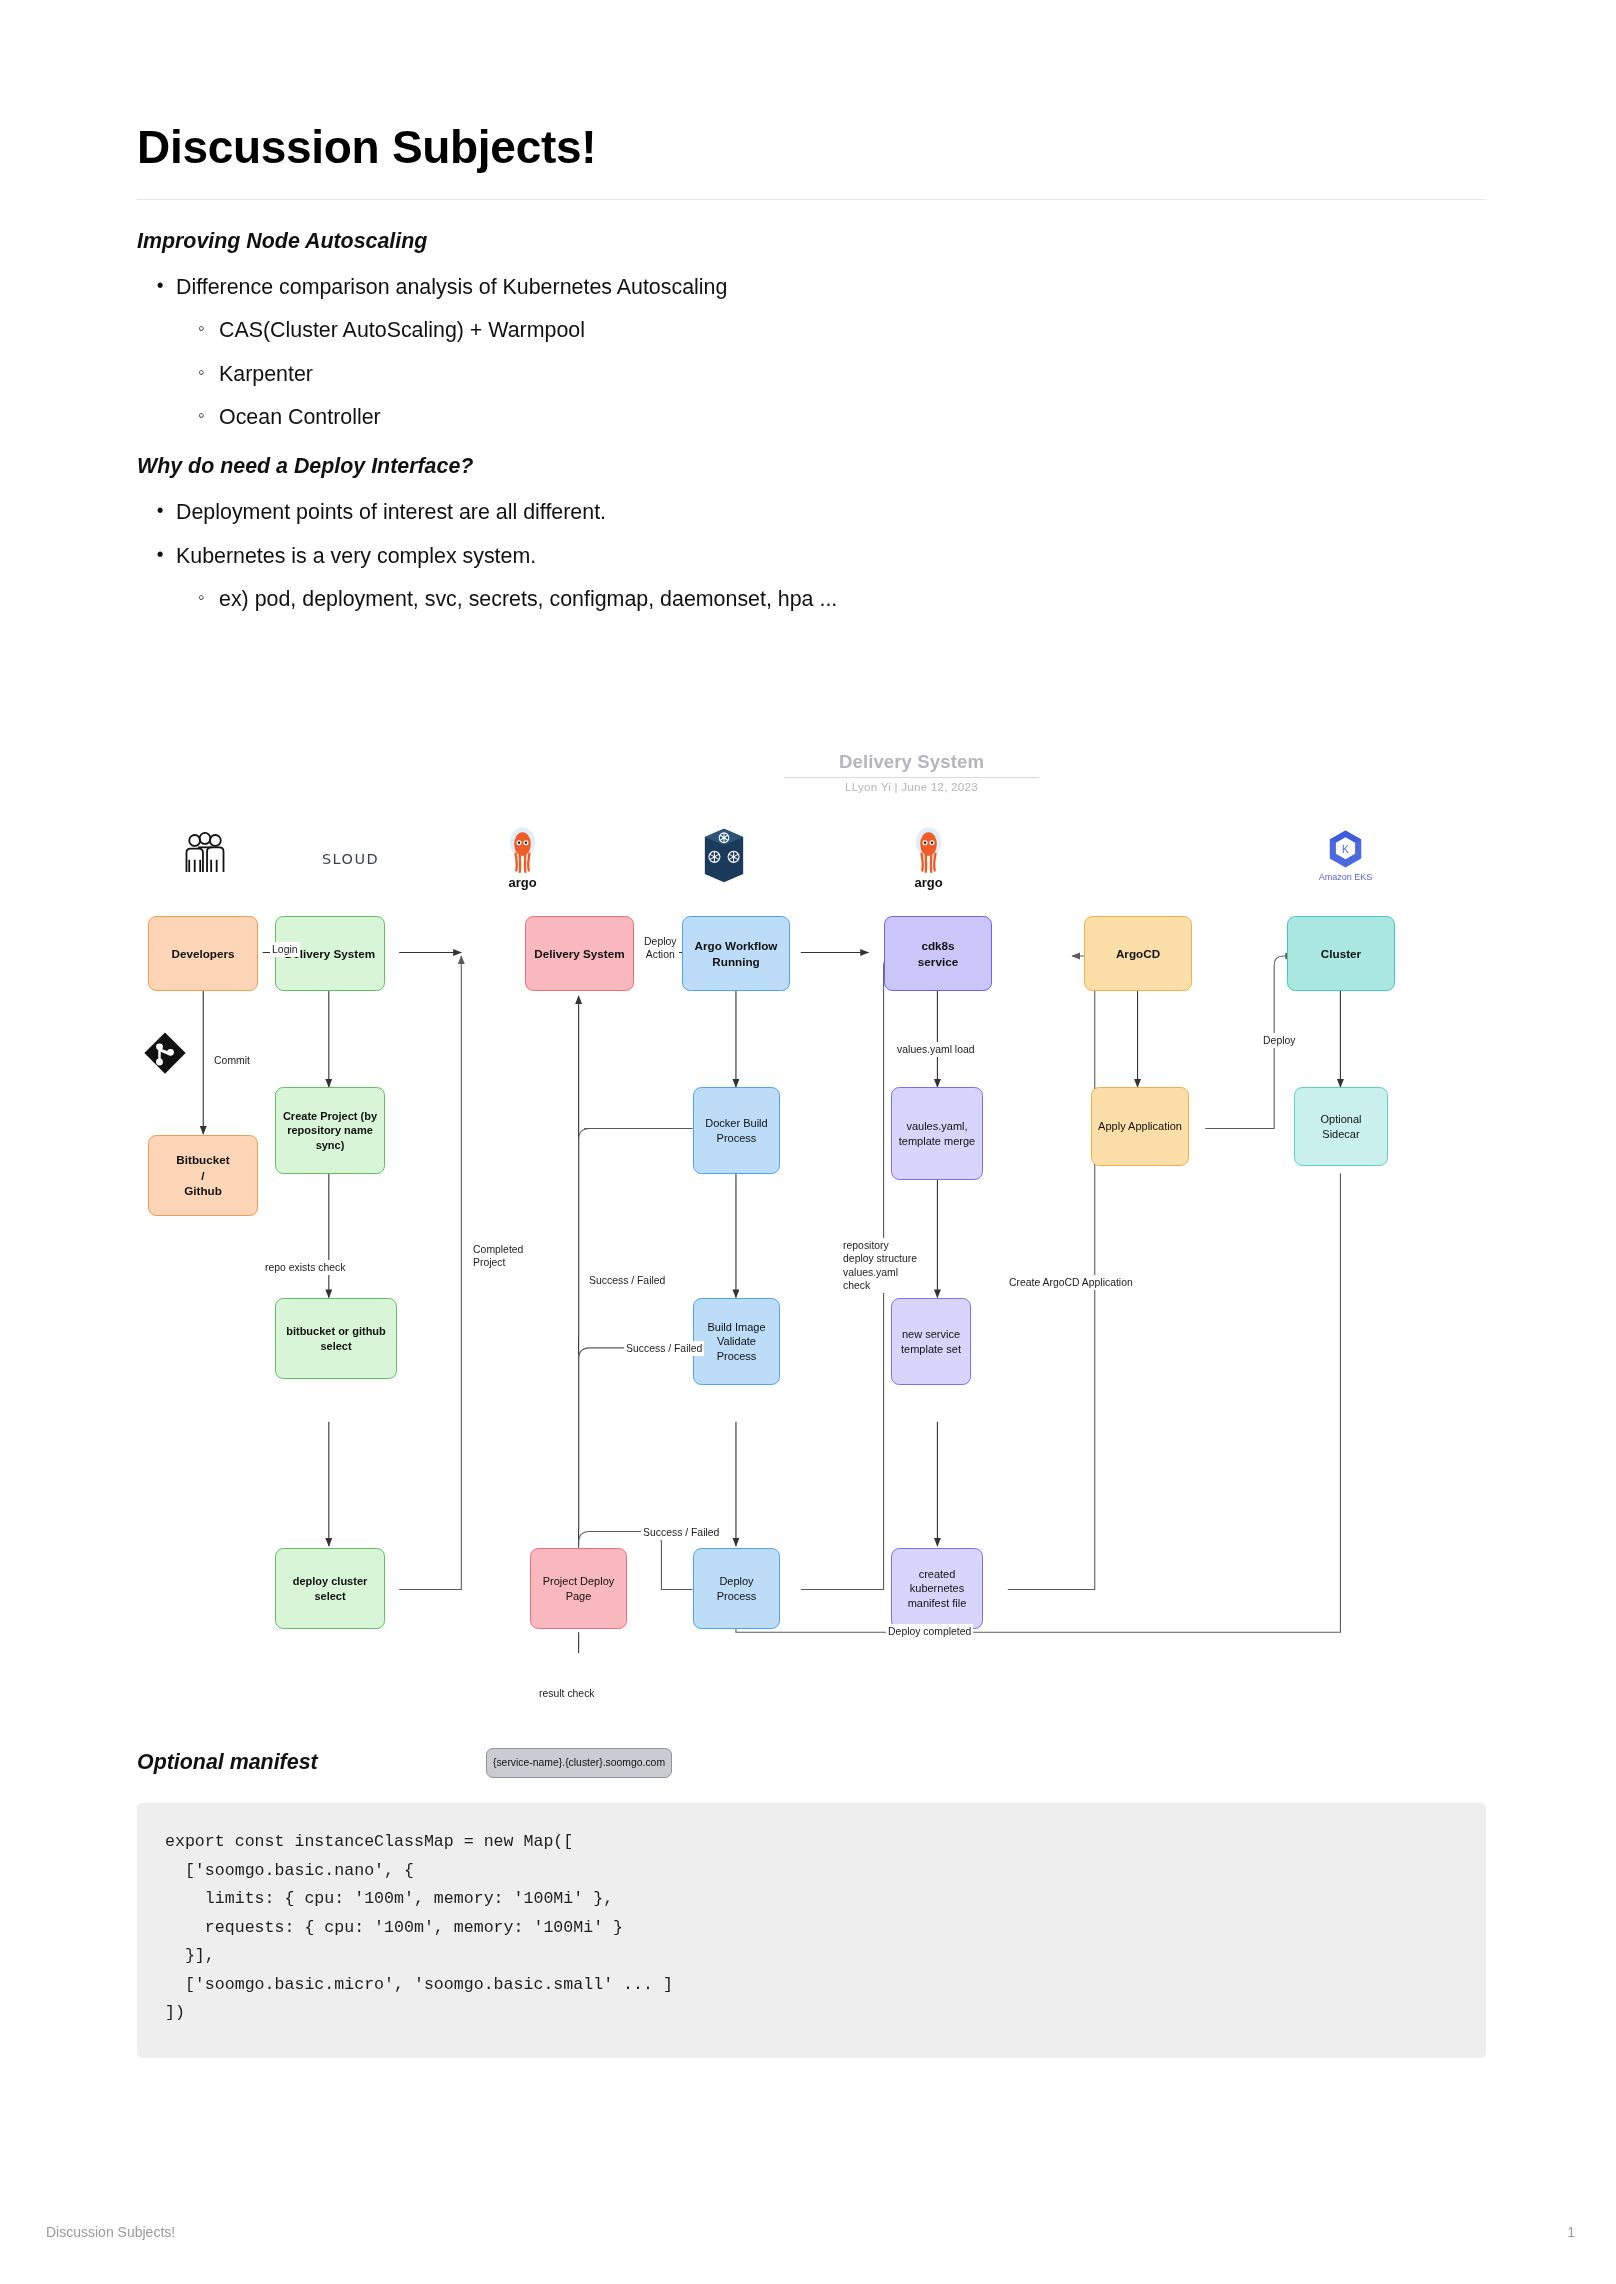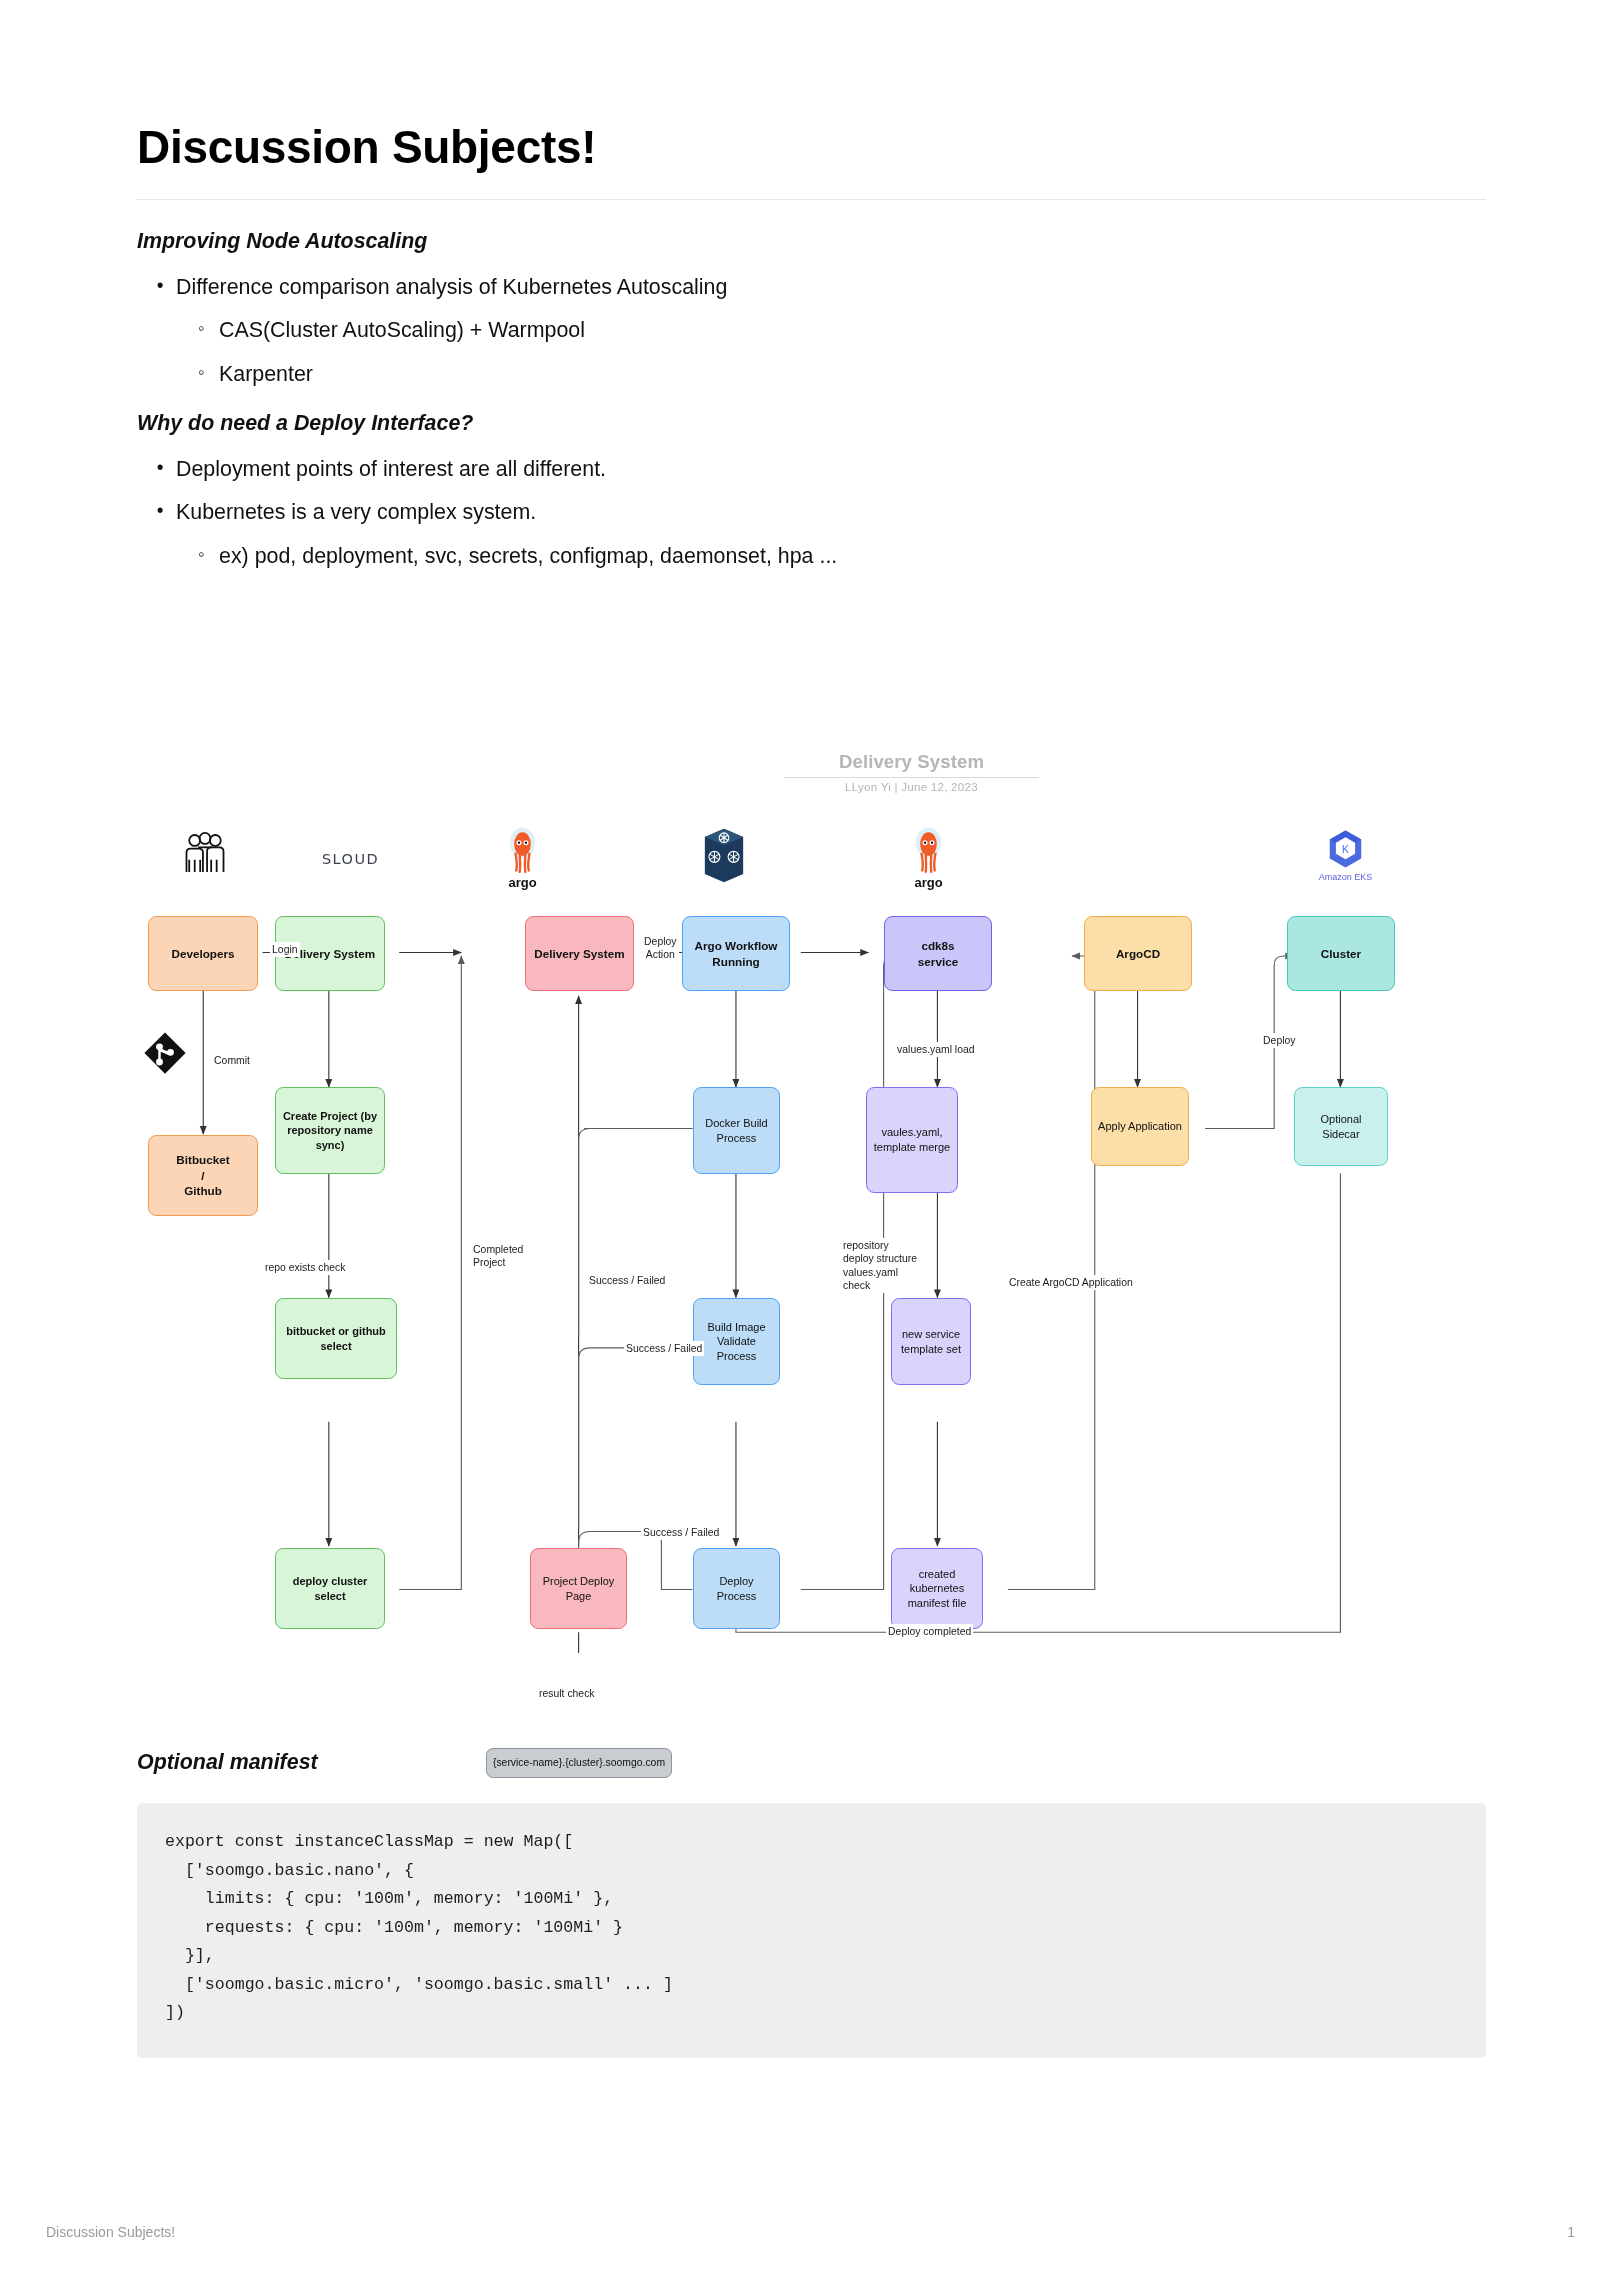--- a/index.html
+++ b/index.html
@@ -221,20 +221,21 @@
     <h1 class="doc-title">Discussion Subjects!</h1>
     <hr class="rule">
 
     <div class="sec-head">Improving Node Autoscaling</div>
     <ul class="l1">
       <li>
         <span class="txt">Difference comparison analysis of Kubernetes Autoscaling</span>
         <ul class="l2">
           <li>CAS(Cluster AutoScaling) + Warmpool</li>
           <li>Karpenter</li>
+          <li>Ocean Controller</li>
         </ul>
       </li>
     </ul>
 
     <div class="sec-head">Why do need a Deploy Interface?</div>
     <ul class="l1">
       <li>
         <span class="txt">Deployment points of interest are all different.</span>
       </li>
       <li>
@@ -421,21 +422,21 @@
       </div>
       <div class="node n-green" style="left:138px; top:345px; width:110px; height:87px; white-space:pre-line;">
         <span>Create Project (by
 repository name
 sync)</span>
       </div>
       <div class="node n-blue" style="left:556px; top:345px; width:87px; height:87px; white-space:pre-line;">
         <span>Docker Build
 Process</span>
       </div>
-      <div class="node n-purple2" style="left:729px; top:345px; width:92px; height:106px; white-space:pre-line;">
+      <div class="node n-purple2" style="left:754px; top:345px; width:92px; height:93px; white-space:pre-line;">
         <span>vaules.yaml,
 template merge</span>
       </div>
       <div class="node n-amber" style="left:954px; top:345px; width:98px; height:79px;">
         <span>Apply Application</span>
       </div>
       <div class="node n-teal2" style="left:1157px; top:345px; width:94px; height:79px; white-space:pre-line;">
         <span>Optional
 Sidecar</span>
       </div>

